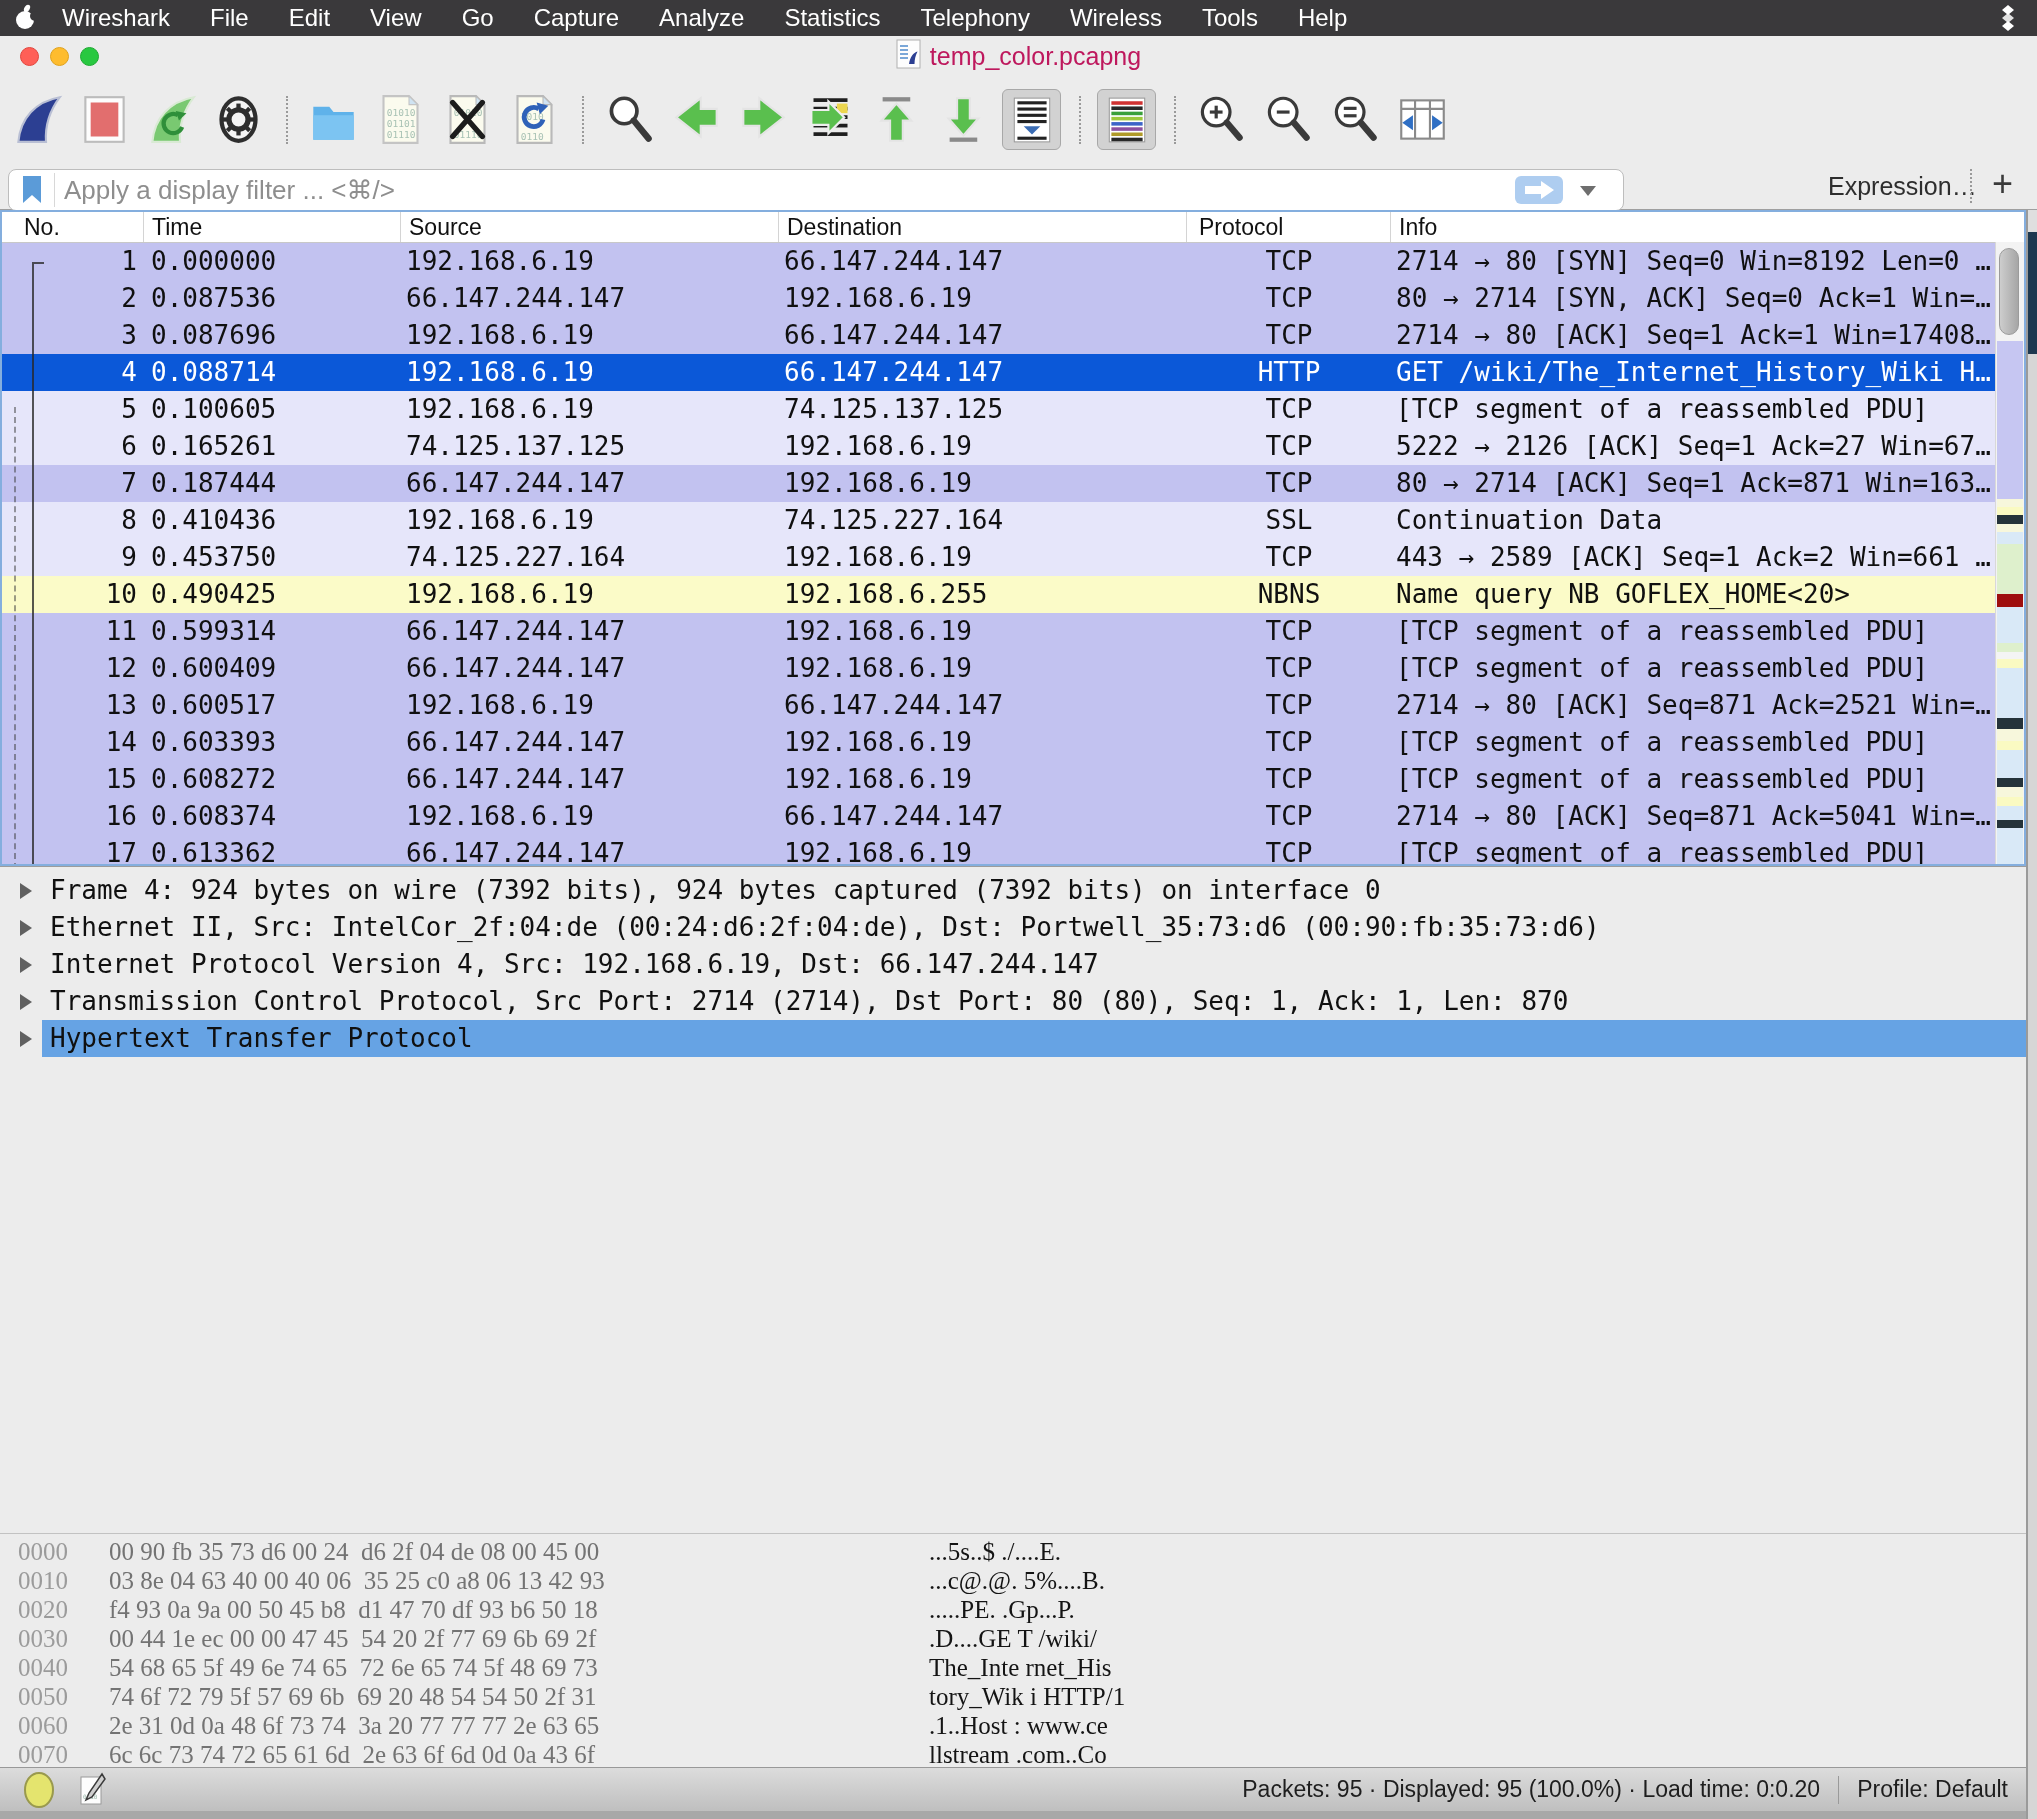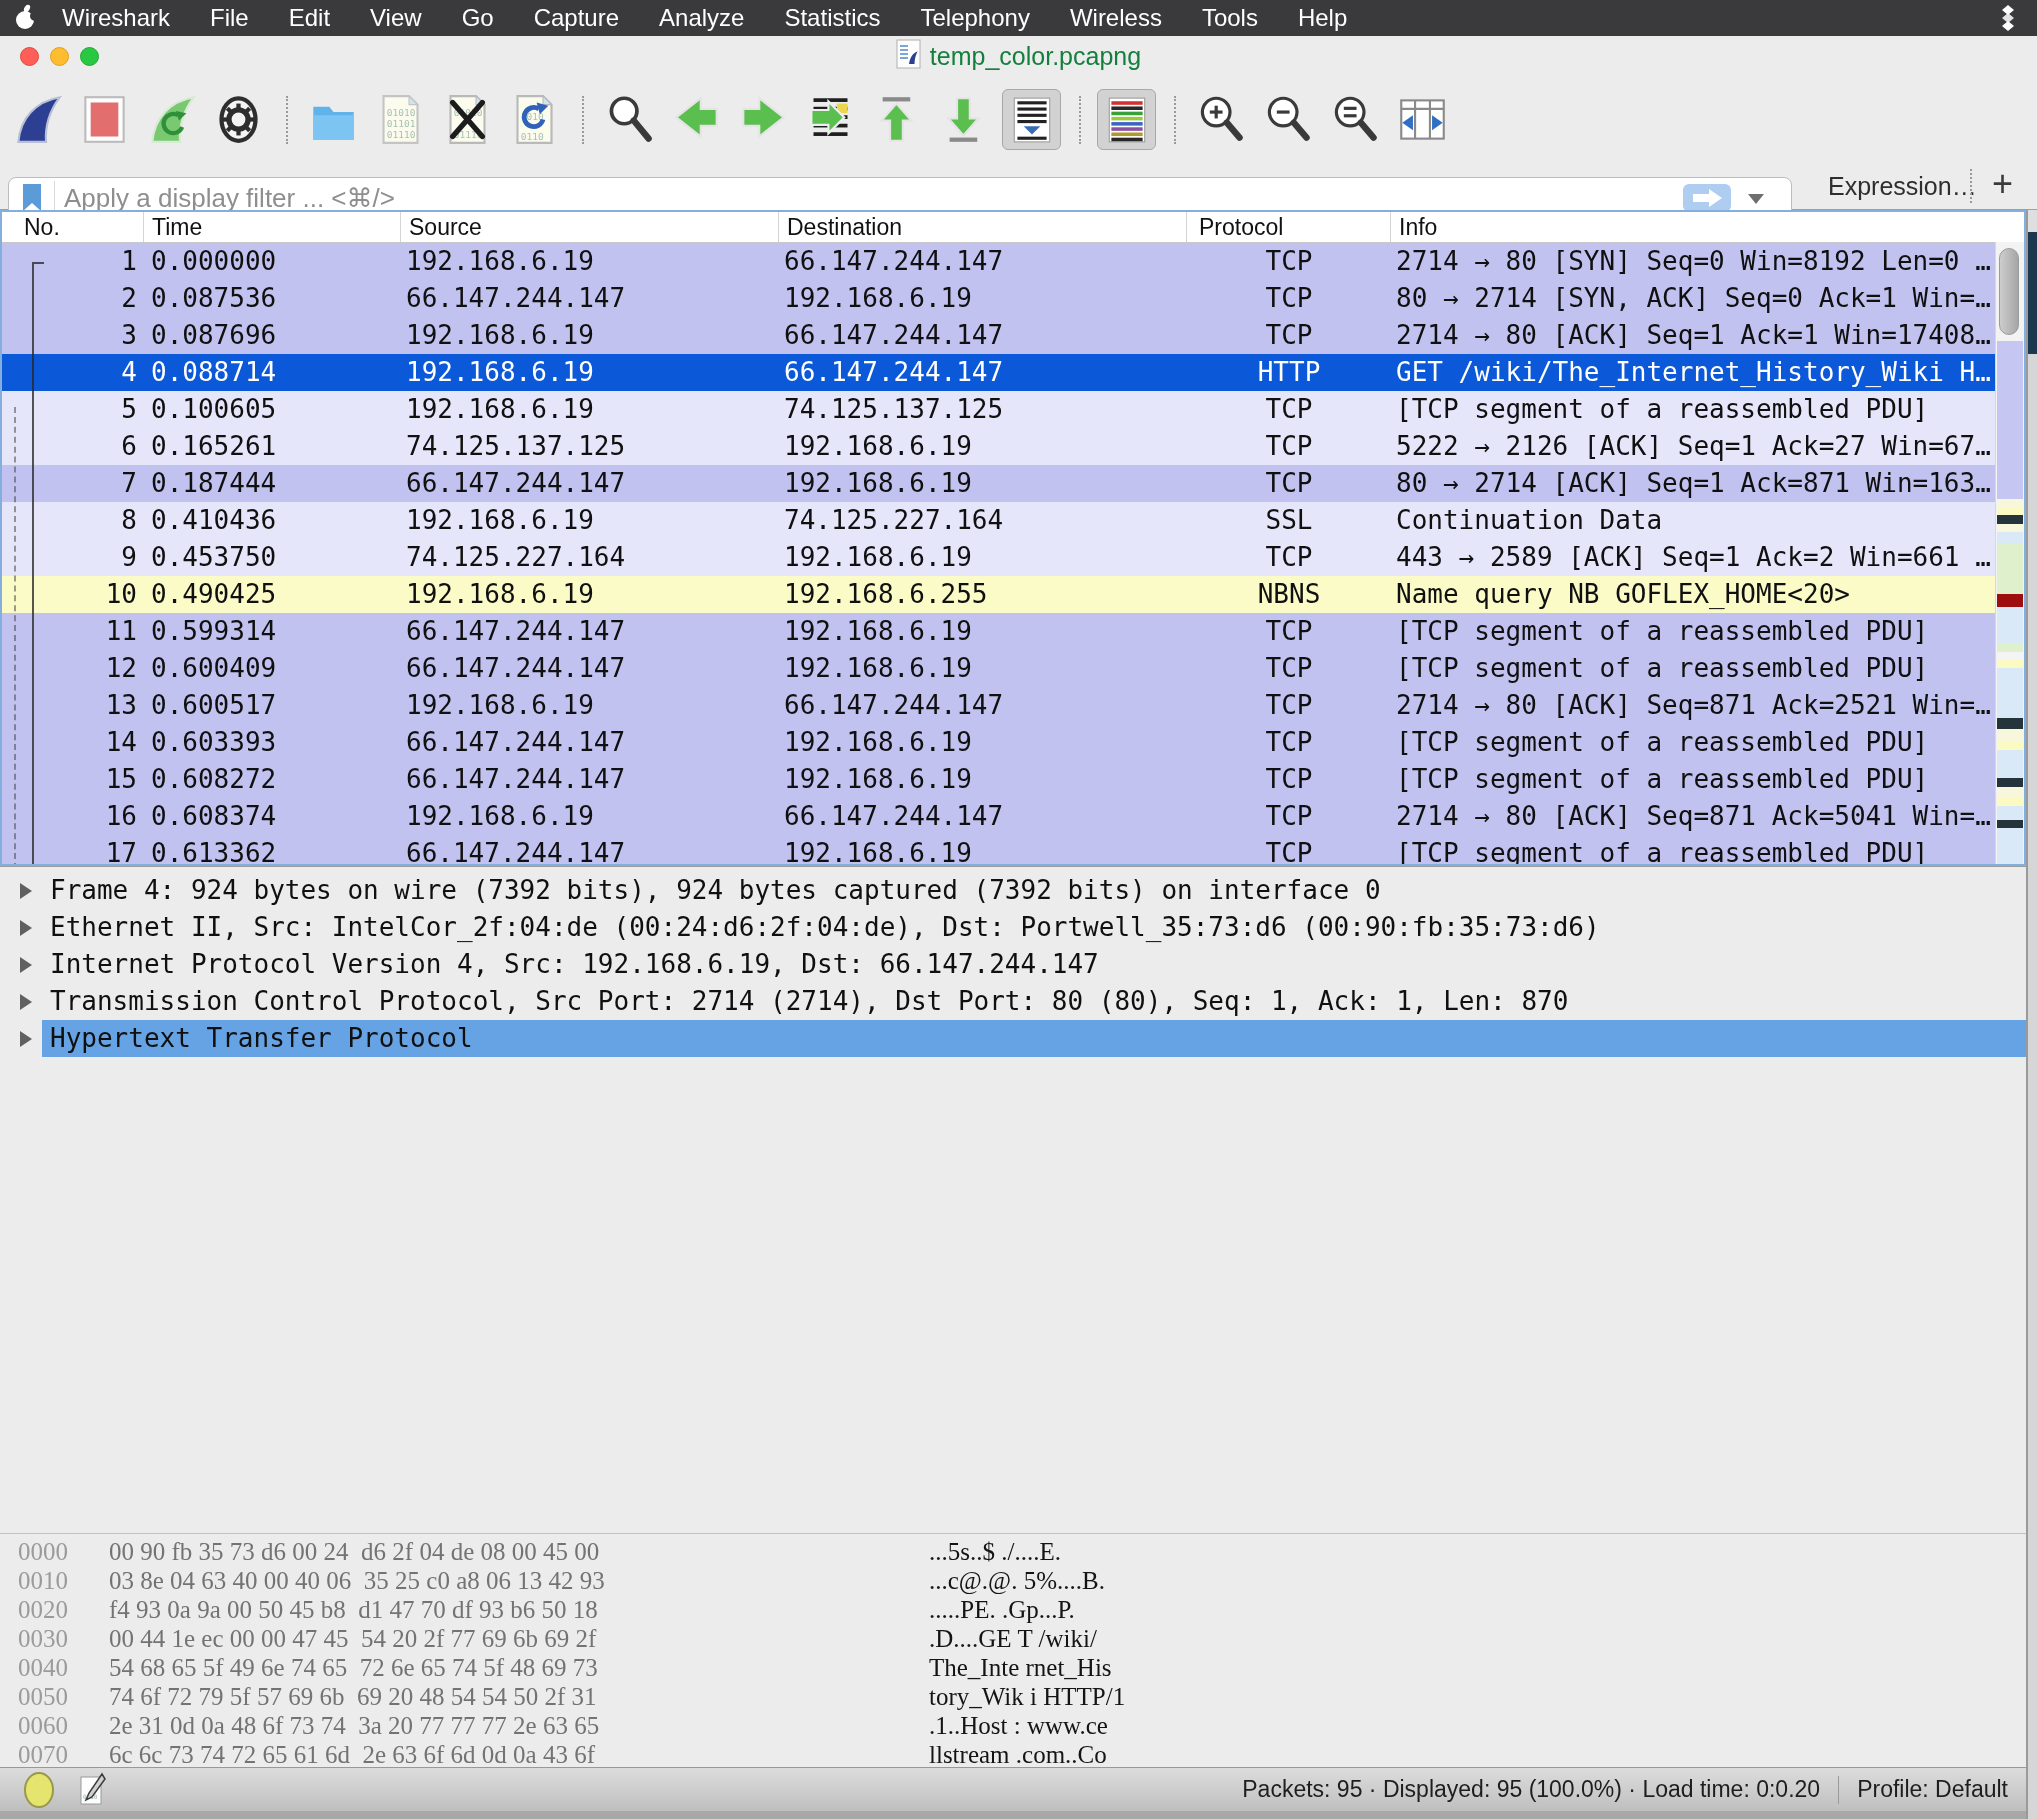--- a/index.html
+++ b/index.html
@@ -19,31 +19,31 @@
   
   .chrome{position:absolute;top:36px;left:0;width:2037px;height:174px;background:#ececec;
           border-bottom:1px solid #9f9f9f;box-sizing:border-box}
   .titlebar{position:absolute;top:0;left:0;width:100%;height:40px;display:flex;align-items:center}
   .tlight{width:17px;height:17px;border-radius:50%;margin-left:11px}
   .tl-red{background:#ff5f57;border:1px solid #e2463d;margin-left:20px}
   .tl-yellow{background:#febc2e;border:1px solid #e0a21c}
   .tl-green{background:#28c840;border:1px solid #1eaa32}
   .titlewrap{position:absolute;left:0;right:0;top:0;height:40px;display:flex;align-items:center;
              justify-content:center;gap:8px;pointer-events:none}
-  .wtitle{font-size:25px;color:#15803d}
+  .wtitle{font-size:25px;color:#be185d}
 
   
   .toolbar{position:absolute;top:42px;left:0;width:100%;height:83px;display:flex;align-items:center;padding-left:8px}
   .ticon{width:59px;height:61px;display:flex;align-items:center;justify-content:center;margin-right:8px}
   .ticon.pressed{background:#d2d2d2;border:1px solid #a8a8a8;border-radius:6px;box-sizing:border-box}
   .tsep{width:0;border-left:2px dotted #9a9a9a;height:48px;margin:0 16px 0 10px}
 
   
   .filterrow{position:absolute;top:127px;left:0;width:100%;height:48px}
-  .filterwrap{position:absolute;left:8px;top:14px;width:1784px;height:42px}
+  .filterwrap{position:absolute;left:8px;top:6px;width:1616px;height:42px}
   .filterinput{width:100%;height:100%;box-sizing:border-box;border:1.5px solid #bdbdbd;border-radius:8px;
                background:#fff;padding:0 109px 0 55px;font-size:26px;color:#333;
                font-family:"Liberation Sans","DejaVu Sans",sans-serif;outline:none}
   .filterinput::placeholder{color:#8e8e8e;opacity:1}
   .bookmark{position:absolute;left:12px;top:6px}
   .fdiv{position:absolute;left:46px;top:4px;height:34px;border-left:1px solid #d8d8d8}
   .applybtn{position:absolute;right:61px;top:7px;width:48px;height:28px;background:#aecdf0;
             border-radius:6px;display:flex;align-items:center;justify-content:center}
   .caret{position:absolute;right:28px;top:17px;width:0;height:0;border-left:8px solid transparent;
          border-right:8px solid transparent;border-top:10px solid #6e6e6e}

